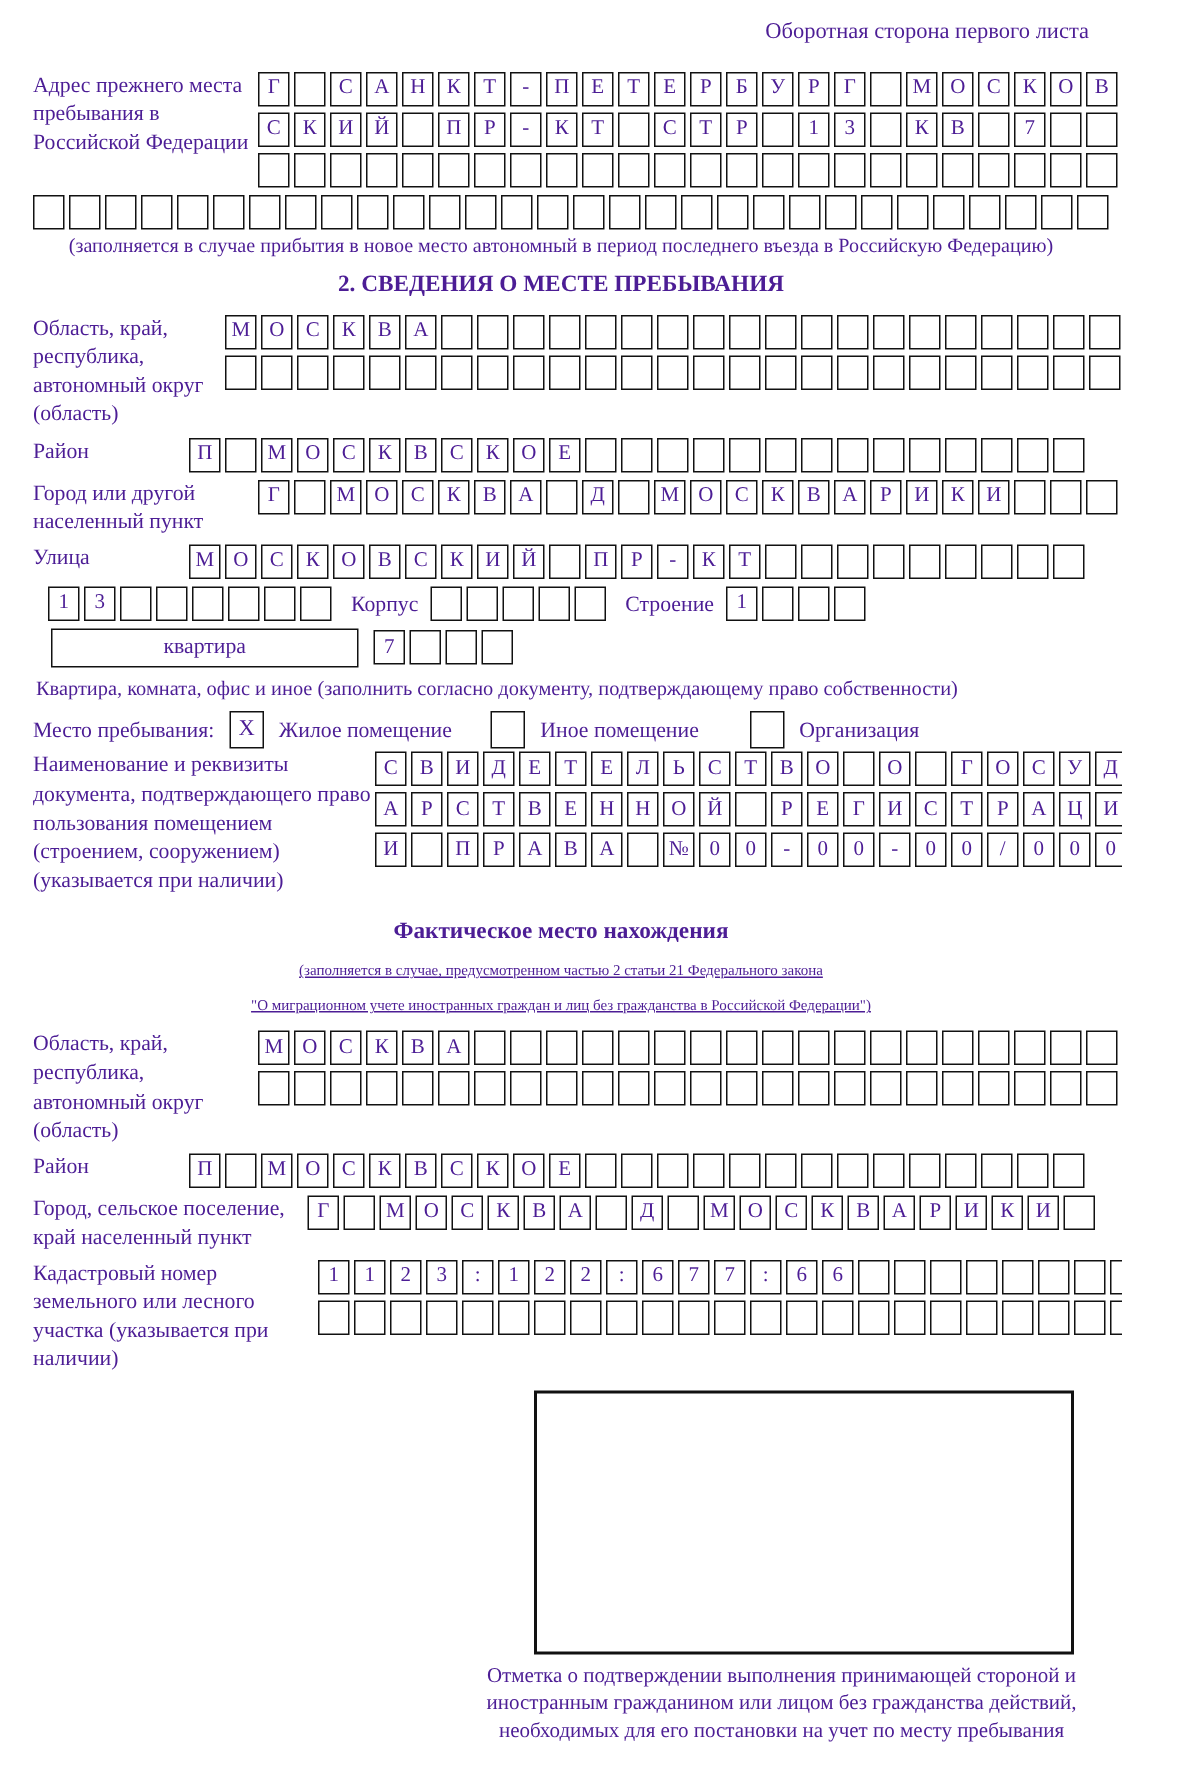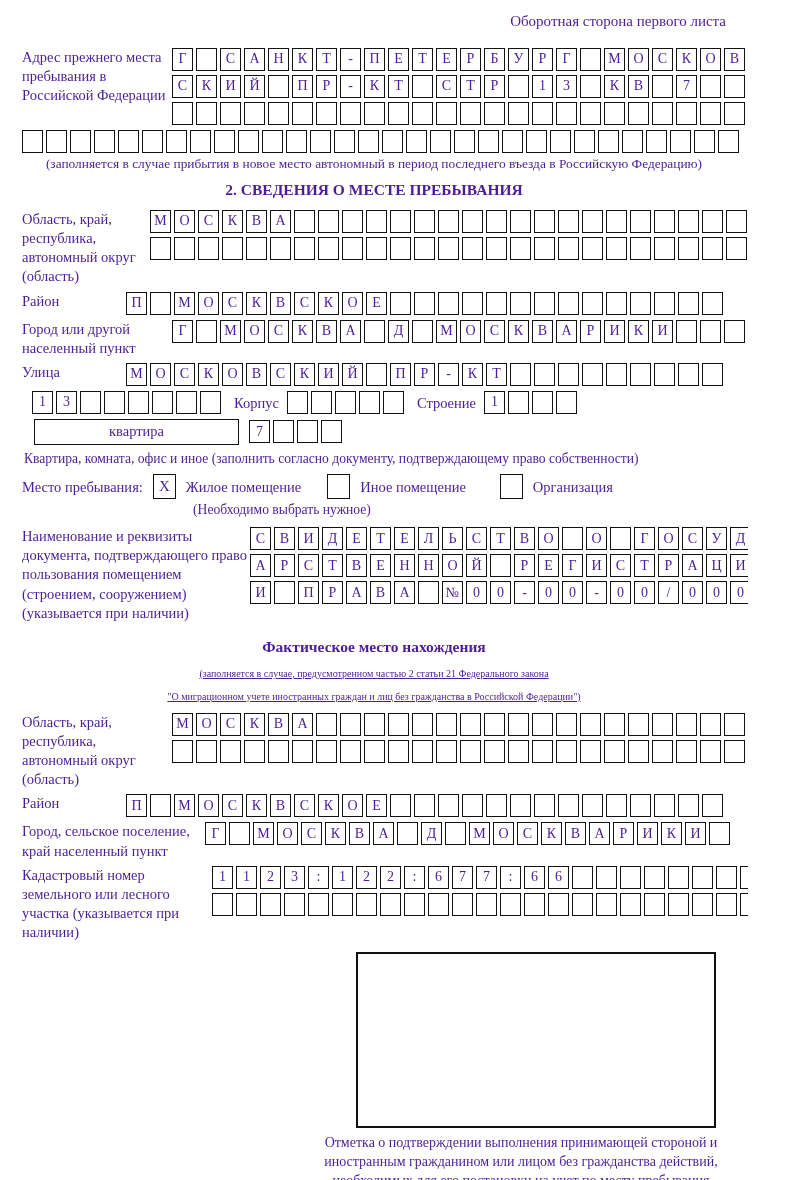--- a/index.html
+++ b/index.html
@@ -357,21 +357,20 @@
 
   <div class="chk-row">
     <span>Место пребывания:</span>
     <span class="chk">X</span>
     <span>Жилое помещение</span>
     <span class="chk" style="margin-left:26px"></span>
     <span>Иное помещение</span>
     <span class="chk" style="margin-left:34px"></span>
     <span>Организация</span>
   </div>
-  <div class="chk-note">(Необходимо выбрать нужное)</div>
 
   <div class="frow">
     <div class="lbl" style="width:228px">Наименование и реквизиты документа, подтверждающего право пользования помещением (строением, сооружением) (указывается при наличии)</div>
     <div class="rows">
       <div class="boxes">
           <span class="cbox">С</span>
           <span class="cbox">В</span>
           <span class="cbox">И</span>
           <span class="cbox">Д</span>
           <span class="cbox">Е</span>

